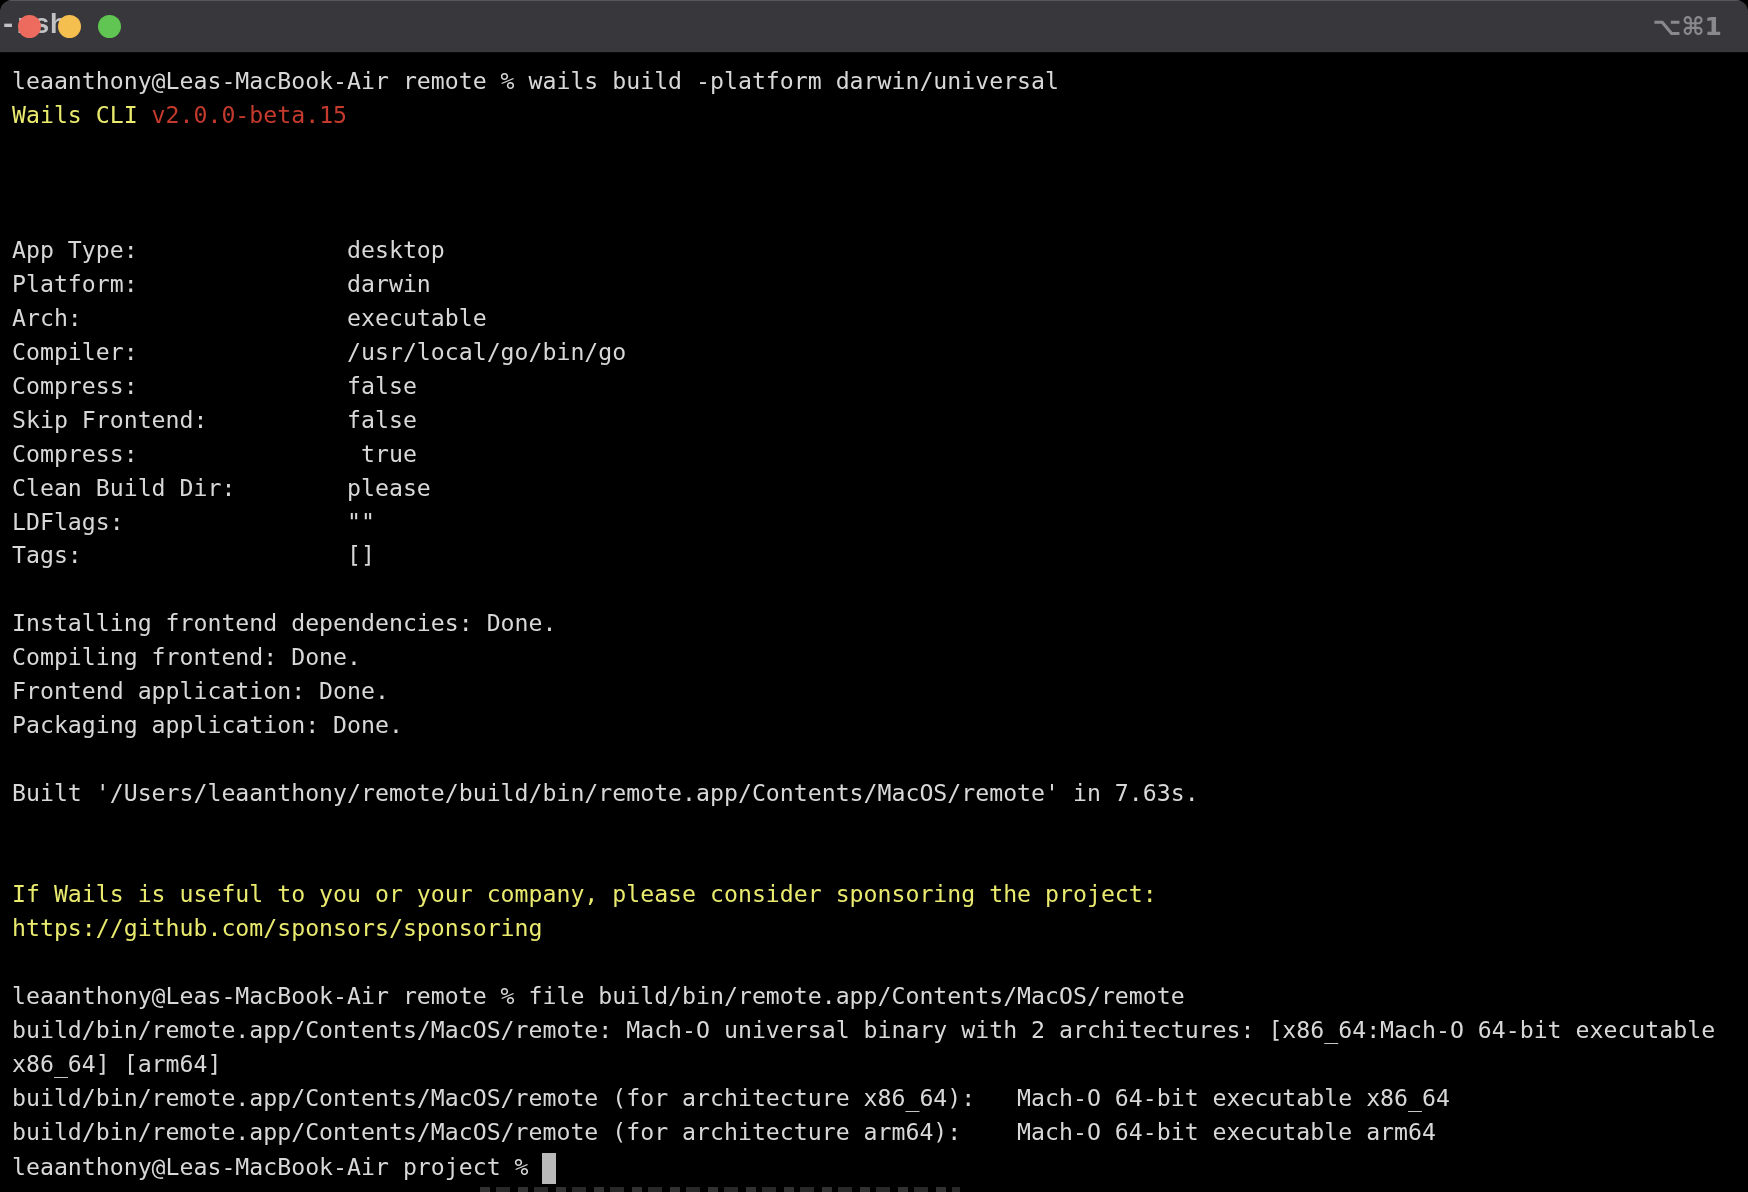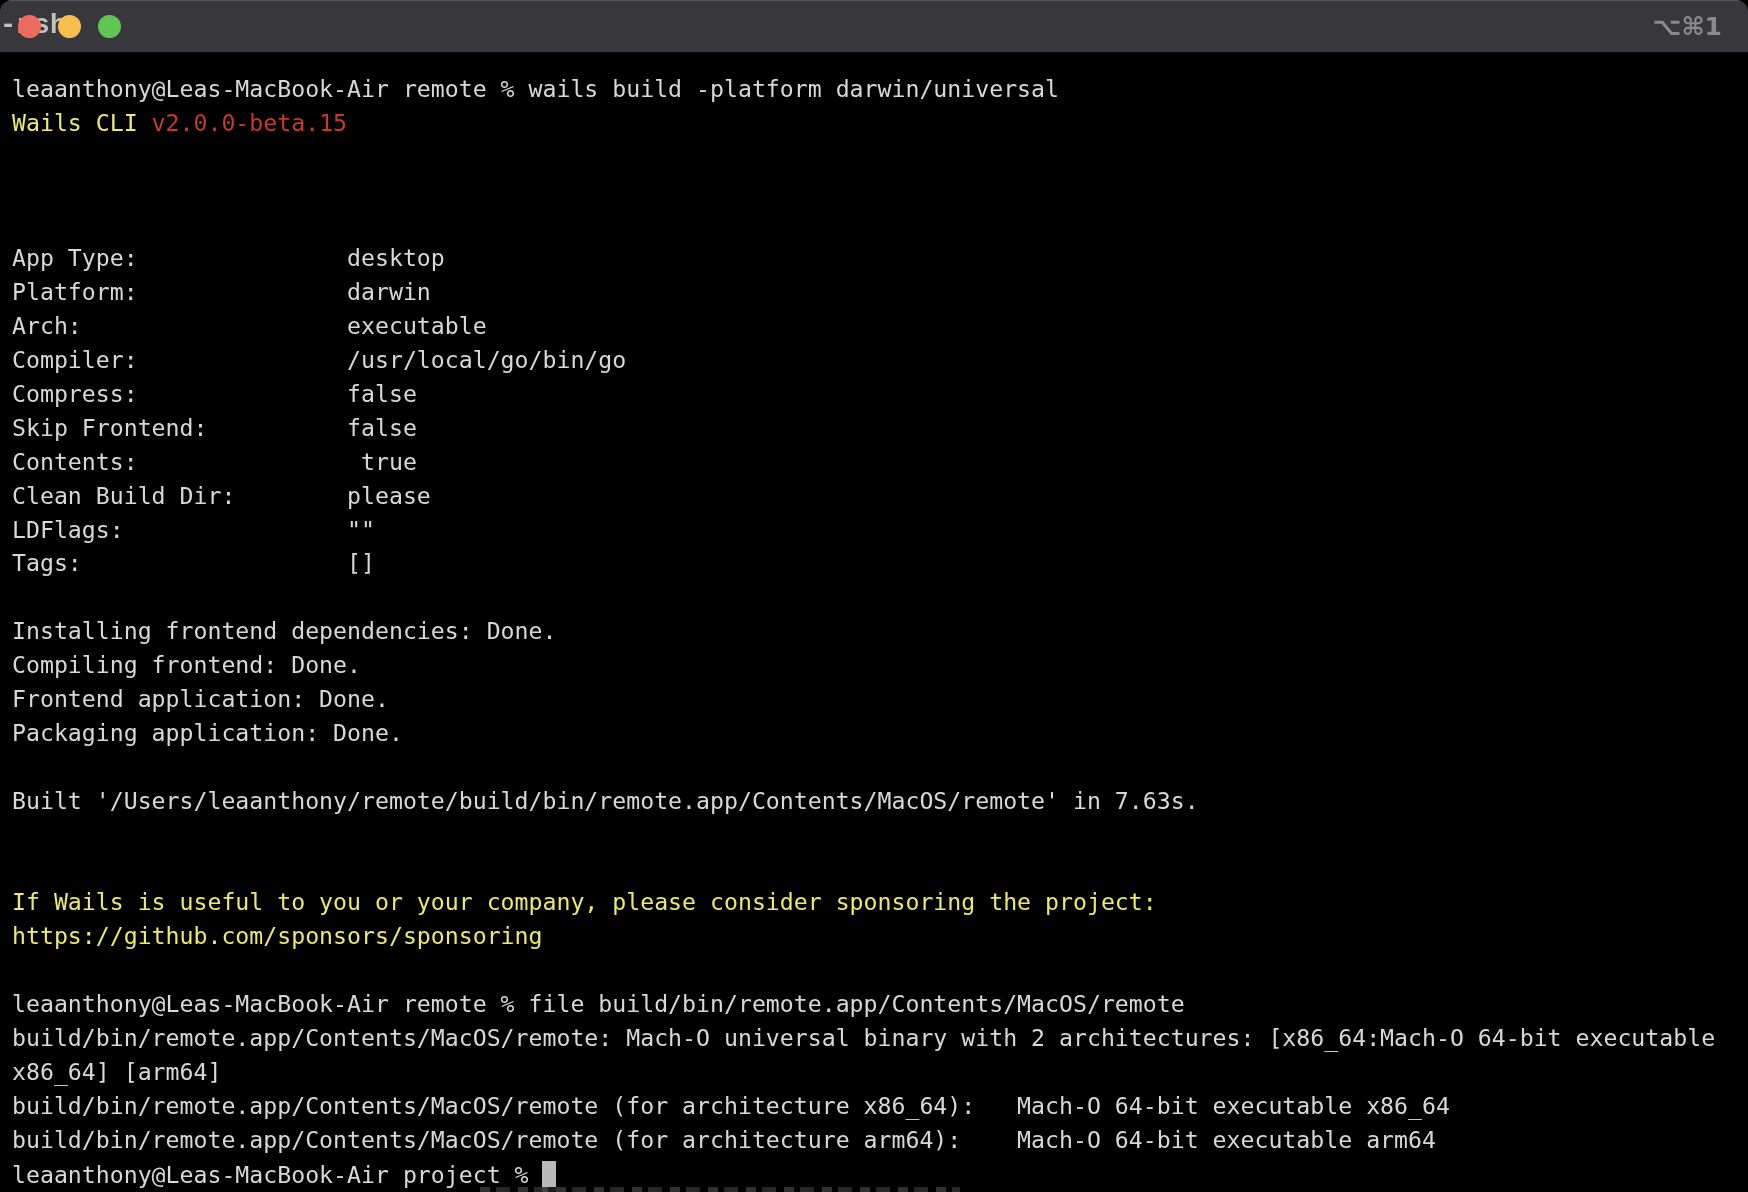--- a/index.html
+++ b/index.html
@@ -61,21 +61,21 @@
     height: 53px;
     display: flex;
     align-items: center;
     font-family: "DejaVu Sans", sans-serif;
     font-weight: bold;
     font-size: 25px;
     color: #8a8a8e;
   }
   .terminal {
     position: relative;
-    padding: 19px 12px 0 12px;
+    padding: 11px 12px 0 12px;
     font-family: "DejaVu Sans Mono", monospace;
     font-size: 23.2px;
     line-height: 33.9px;
     color: var(--fg, #d8d8d8);
     background: var(--term-bg, #000);
     height: calc(1192px - 53px);
     box-sizing: border-box;
     overflow: hidden;
   }
   .term-line {
@@ -125,21 +125,21 @@
         <div class="term-line"><span class="c-yellow">Wails CLI </span><span class="c-red">v2.0.0-beta.15</span></div>
         <div class="term-line">&nbsp;</div>
         <div class="term-line">&nbsp;</div>
         <div class="term-line">&nbsp;</div>
         <div class="term-line"><span class="c-fg">App Type:               desktop</span></div>
         <div class="term-line"><span class="c-fg">Platform:               darwin</span></div>
         <div class="term-line"><span class="c-fg">Arch:                   executable</span></div>
         <div class="term-line"><span class="c-fg">Compiler:               /usr/local/go/bin/go</span></div>
         <div class="term-line"><span class="c-fg">Compress:               false</span></div>
         <div class="term-line"><span class="c-fg">Skip Frontend:          false</span></div>
-        <div class="term-line"><span class="c-fg">Contents:                true</span></div>
+        <div class="term-line"><span class="c-fg">Compress:                true</span></div>
         <div class="term-line"><span class="c-fg">Clean Build Dir:        please</span></div>
         <div class="term-line"><span class="c-fg">LDFlags:                ""</span></div>
         <div class="term-line"><span class="c-fg">Tags:                   []</span></div>
         <div class="term-line">&nbsp;</div>
         <div class="term-line"><span class="c-fg">Installing frontend dependencies: Done.</span></div>
         <div class="term-line"><span class="c-fg">Compiling frontend: Done.</span></div>
         <div class="term-line"><span class="c-fg">Frontend application: Done.</span></div>
         <div class="term-line"><span class="c-fg">Packaging application: Done.</span></div>
         <div class="term-line">&nbsp;</div>
         <div class="term-line"><span class="c-fg">Built '/Users/leaanthony/remote/build/bin/remote.app/Contents/MacOS/remote' in 7.63s.</span></div>

